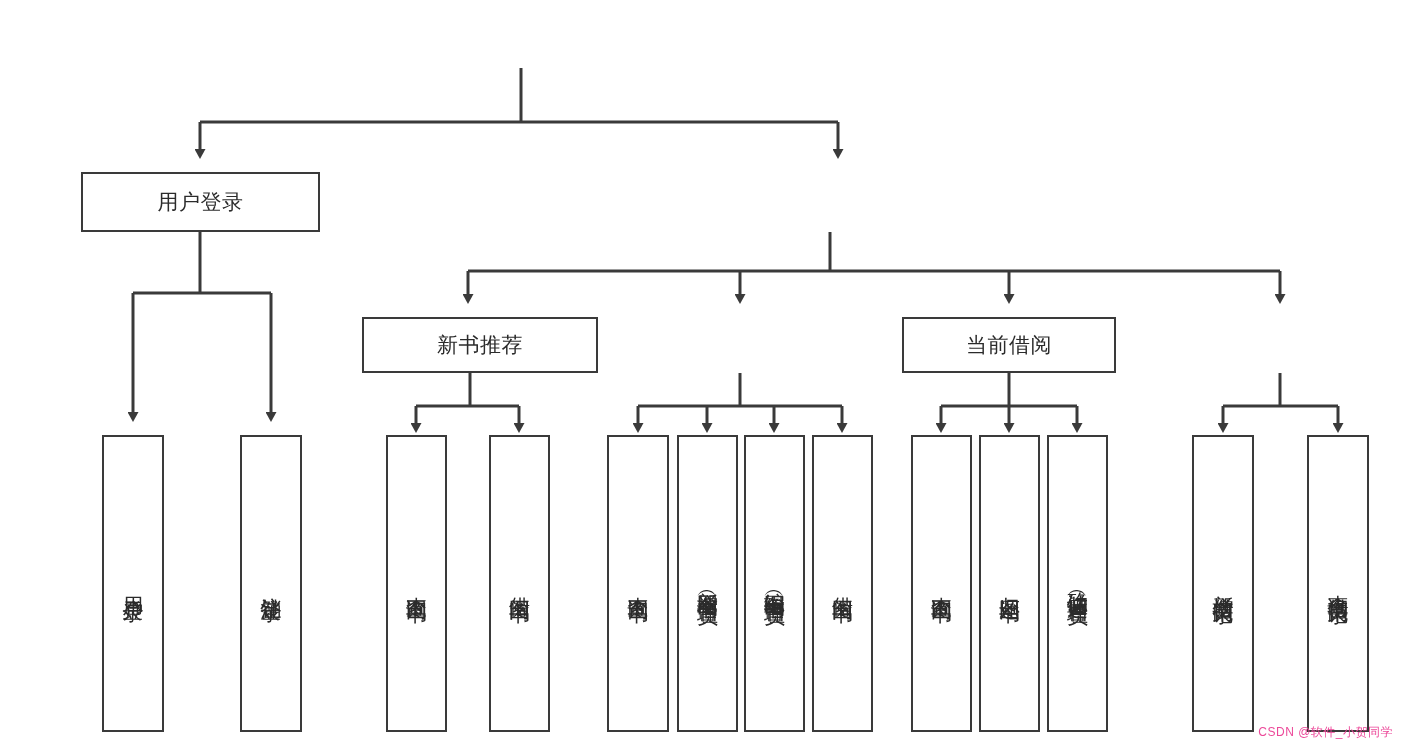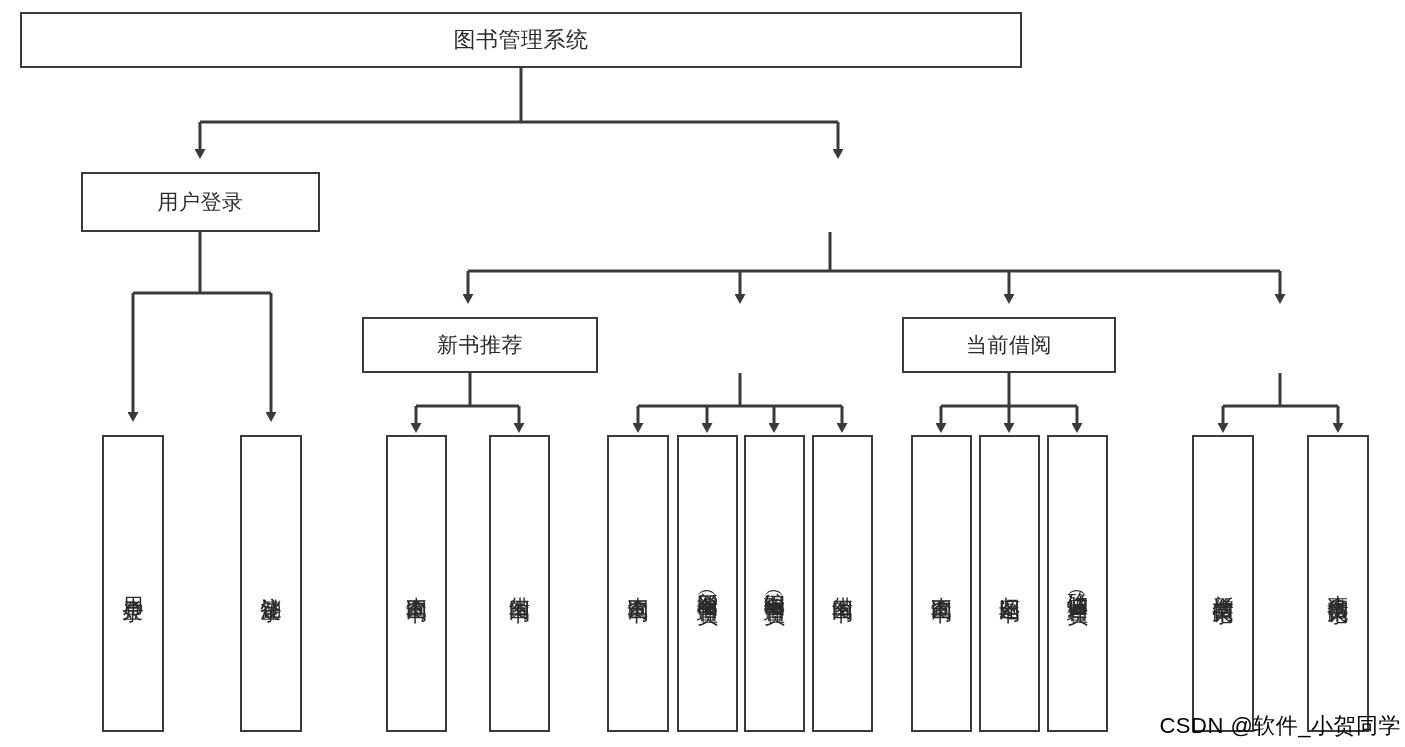--- a/index.html
+++ b/index.html
@@ -58,24 +58,24 @@
     writing-mode: vertical-rl;
     text-orientation: upright;
     font-size: 21px;
     line-height: 1.05;
     letter-spacing: 2px;
     white-space: nowrap;
     max-height: 268px;
   }
   #watermark {
     position: absolute;
-    right: 4px;
+    right: 12px;
     bottom: 6px;
-    font-size: 22px;
-    color: #000000;
+    font-size: 12px;
+    color: #ec4899;
     letter-spacing: 0.5px;
     z-index: 20;
     user-select: none;
     white-space: nowrap;
   }
 </style>
 </head>
 <body>
 
 <div id="canvas">
@@ -123,23 +123,20 @@
       <path d="M1009,406 L1009,424" marker-end="url(#arrow)"></path>
       <path d="M1077,406 L1077,424" marker-end="url(#arrow)"></path>
 
       <path d="M1280,373 L1280,406"></path>
       <path d="M1223,406 L1338,406"></path>
       <path d="M1223,406 L1223,424" marker-end="url(#arrow)"></path>
       <path d="M1338,406 L1338,424" marker-end="url(#arrow)"></path>
     </g>
   </svg>
 
-  <div class="node horiz root" style="left:20px; top:12px; width:1002px; height:56px;">
-    <span class="label">图书管理系统</span>
-  </div>
 
   <div class="node horiz" style="left:81px; top:172px; width:239px; height:60px;">
     <span class="label">用户登录</span>
   </div>
 
   <div class="node horiz" style="left:362px; top:317px; width:236px; height:56px;">
     <span class="label">新书推荐</span>
   </div>
   <div class="node horiz" style="left:902px; top:317px; width:214px; height:56px;">
     <span class="label">当前借阅</span>

